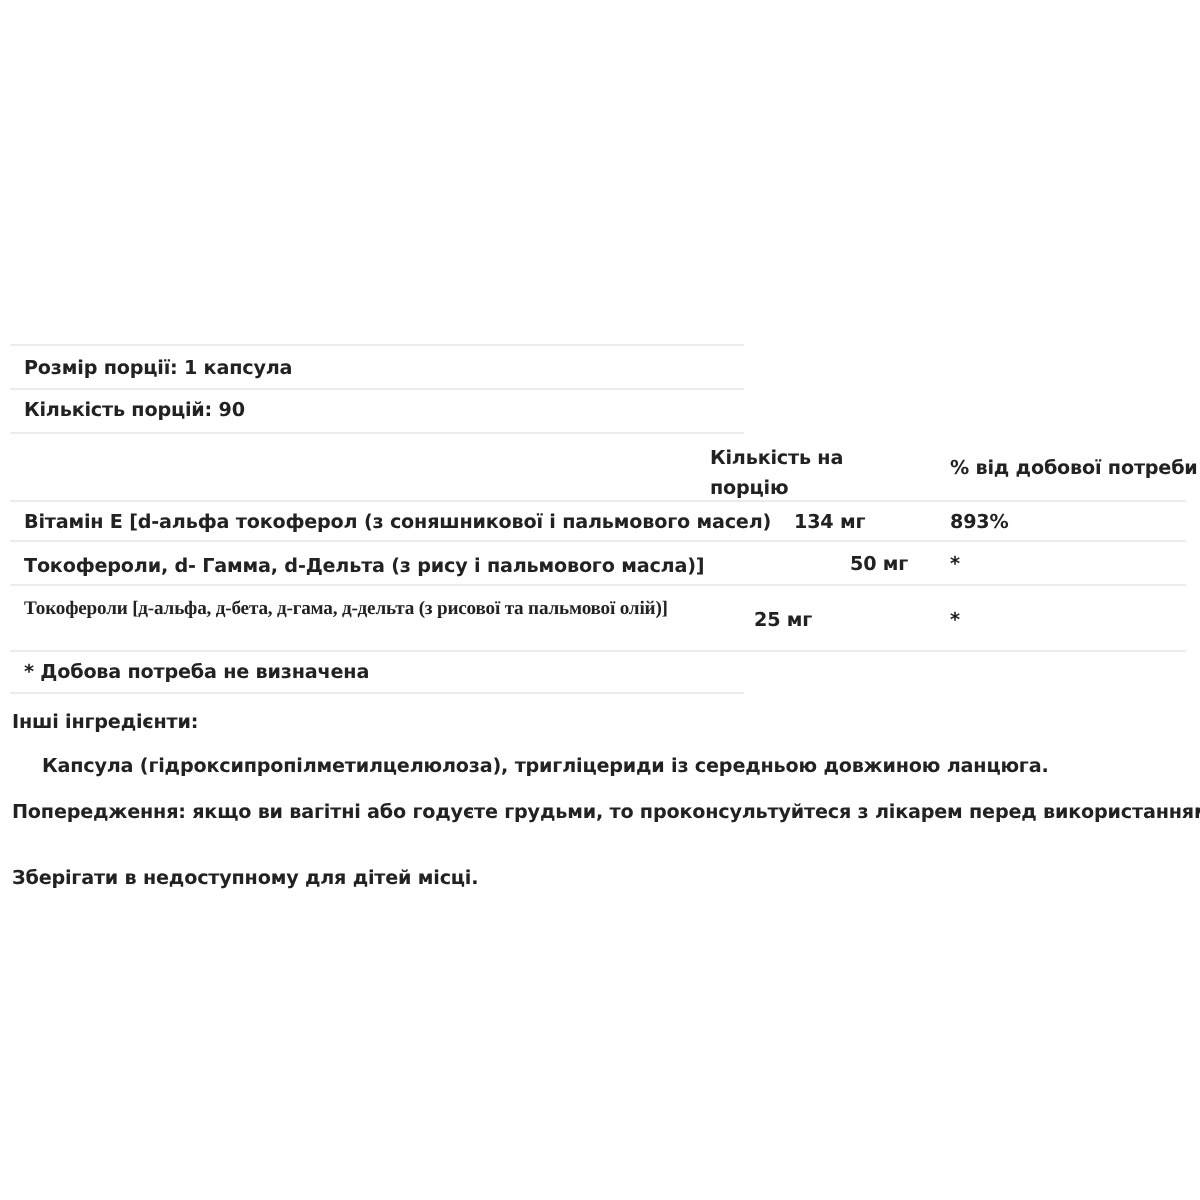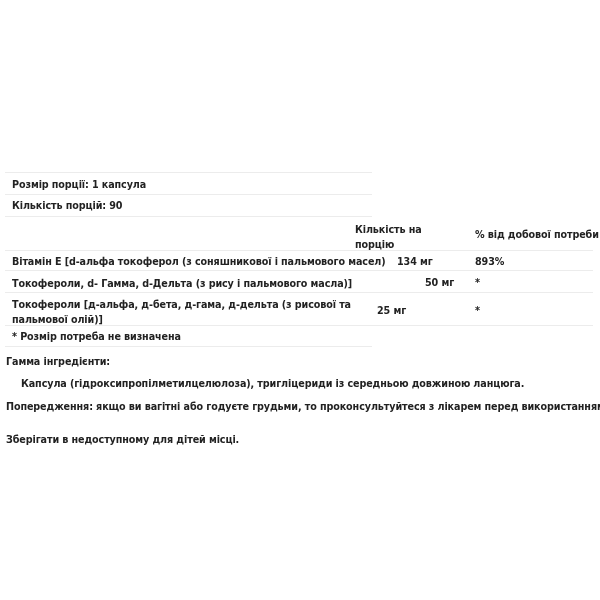--- a/index.html
+++ b/index.html
@@ -28,26 +28,26 @@
   <div class="t" style="left:12px; top:256px;">Вітамін Е [d-альфа токоферол (з соняшникової і пальмового масел)</div>
   <div class="t" style="left:377px; top:256px;padding-left:20px;">134 мг</div>
   <div class="t" style="left:475px; top:256px;">893%</div>
   <div class="line" style="left:5px; top:270px; width:588px;"></div>
 
   <div class="t" style="left:12px; top:278px;">Токофероли, d- Гамма, d-Дельта (з рису і пальмового масла)]</div>
   <div class="t" style="left:377px; top:277px;margin-left:48px;">50 мг</div>
   <div class="t" style="left:475px; top:277px;">*</div>
   <div class="line" style="left:5px; top:292px; width:588px;"></div>
 
-  <div class="wrapt" style="left:12px; top:297px; width:350px;">Токофероли [д-альфа, д-бета, д-гама, д-дельта (з рисової та пальмової олій)]</div>
+  <div class="wrapt" style="left:12px; top:297px; width:350px;font-family:Liberation Serif, serif;">Токофероли [д-альфа, д-бета, д-гама, д-дельта (з рисової та пальмової олій)]</div>
   <div class="t" style="left:377px; top:305px;text-align:right;">25 мг</div>
   <div class="t" style="left:475px; top:305px;">*</div>
   <div class="line" style="left:5px; top:325px; width:588px;"></div>
 
-  <div class="t" style="left:12px; top:331px;">* Розмір потреба не визначена</div>
+  <div class="t" style="left:12px; top:331px;">* Добова потреба не визначена</div>
   <div class="line" style="left:5px; top:346px; width:367px;"></div>
 
-  <div class="t" style="left:6px; top:356px;">Гамма інгредієнти:</div>
+  <div class="t" style="left:6px; top:356px;">Інші інгредієнти:</div>
   <div class="t" style="left:21px; top:378px;">Капсула (гідроксипропілметилцелюлоза), тригліцериди із середньою довжиною ланцюга.</div>
 
   <div class="t" style="left:6px; top:401px;">Попередження: якщо ви вагітні або годуєте грудьми, то проконсультуйтеся з лікарем перед використанням цього продукту.</div>
   <div class="t" style="left:6px; top:434px;">Зберігати в недоступному для дітей місці.</div>
 </div>
 
 </body></html>

